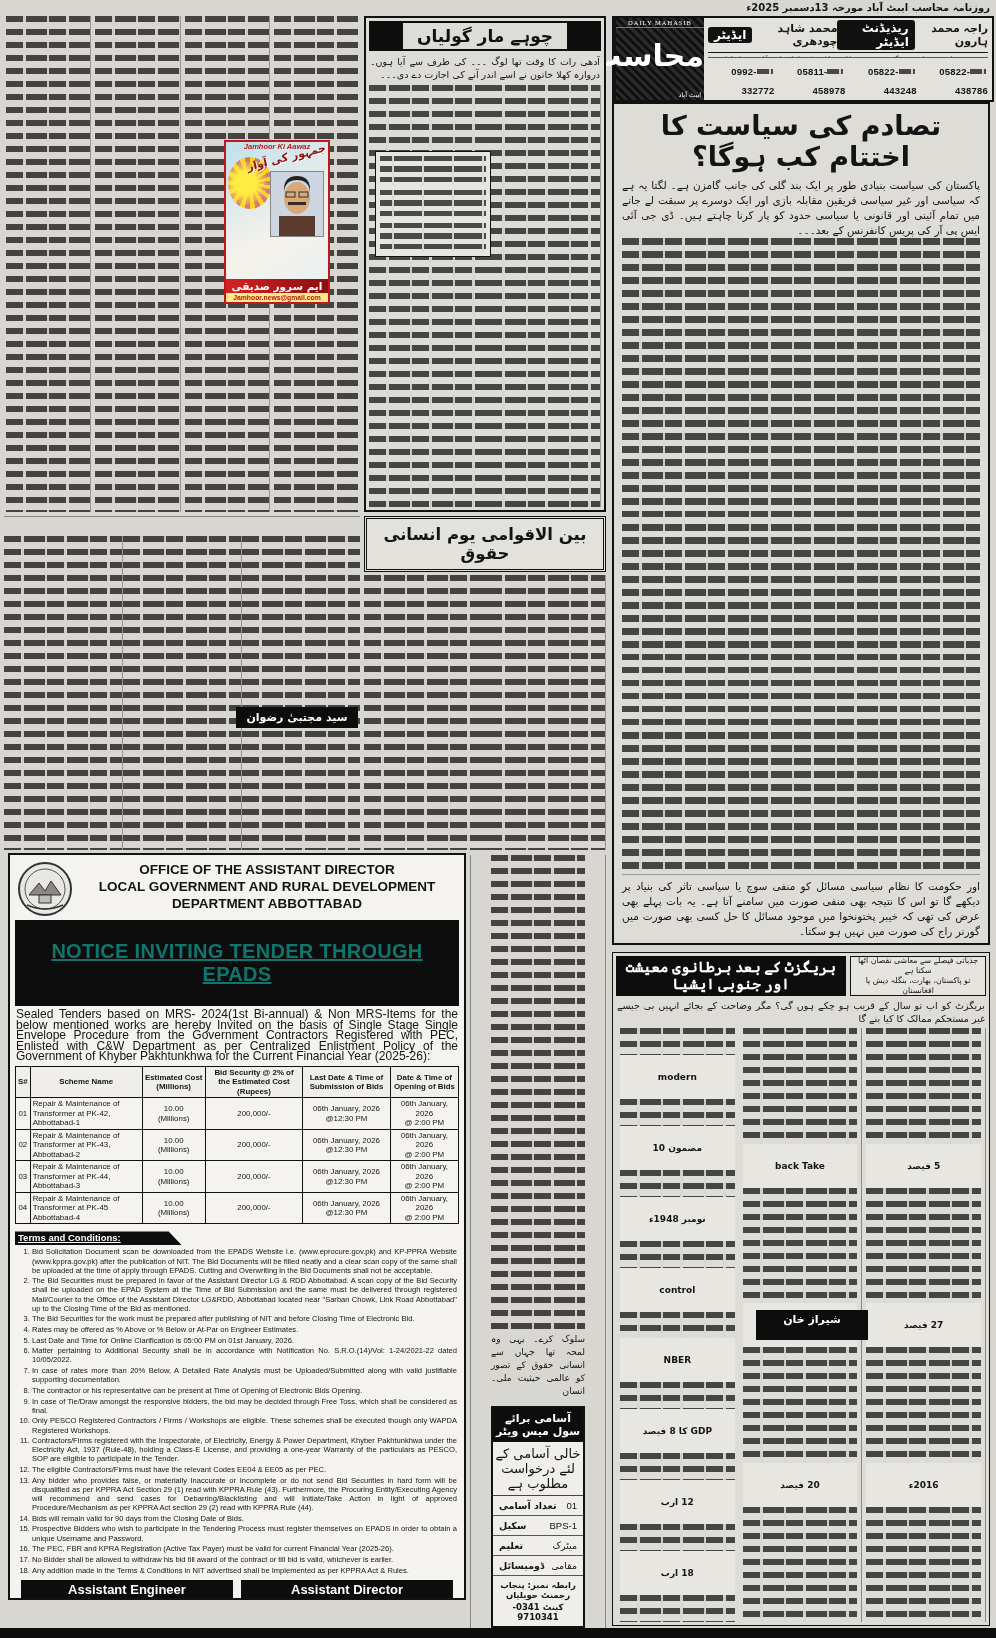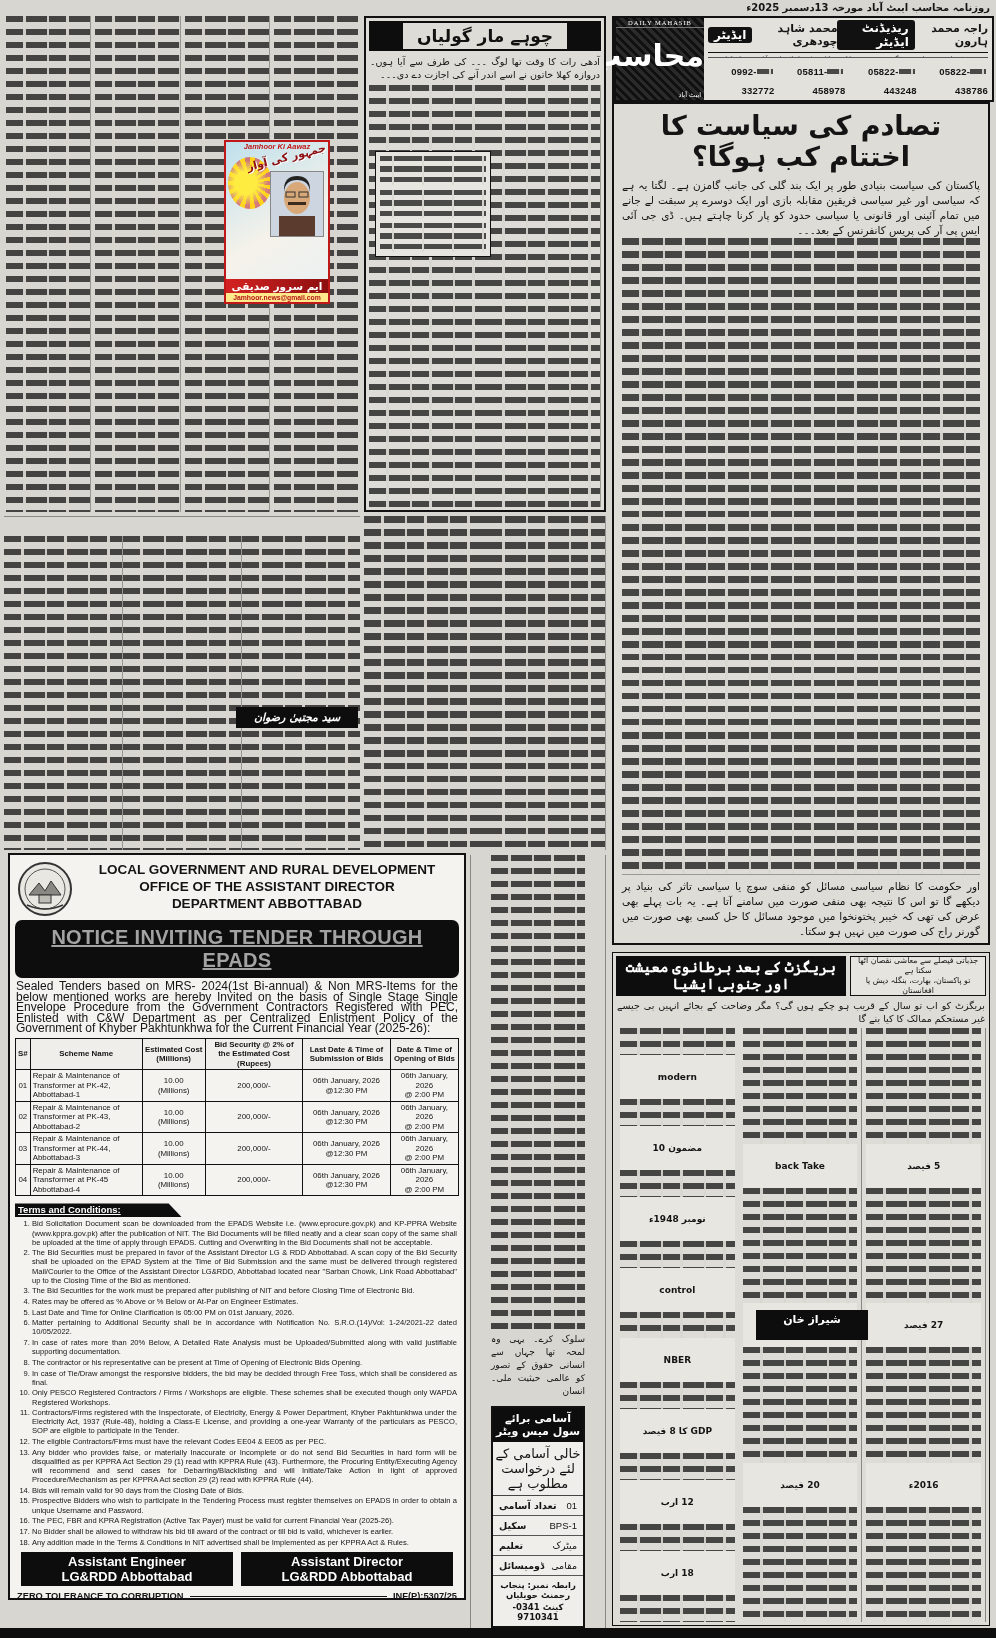--- a/index.html
+++ b/index.html
@@ -84,21 +84,21 @@
               background:#e7e5df;padding:4px;display:flex;flex-direction:column;gap:5px;}
 
   
   .rights{top:516px;left:364px;width:242px;height:334px;box-sizing:border-box;display:flex;flex-direction:column;}
   .rights-head{border:3px double #111;background:#e3e1db;font-size:16.5px;font-weight:bold;text-align:center;
                padding:6px 2px;margin-bottom:3px;}
   .rights-body{flex:1;display:flex;flex-direction:row-reverse;}
 
   
   .left-mid{top:516px;left:4px;width:356px;height:334px;border-top:1px solid #8a8883;padding-top:19px;
-            display:flex;flex-direction:row-reverse;box-sizing:border-box;position:absolute;font-style:italic;}
+            display:flex;flex-direction:row-reverse;box-sizing:border-box;position:absolute;}
   .rizwan-box{position:absolute;left:232px;top:190px;width:122px;height:21px;background:#0d0d0d;color:#fff;
               font-size:11px;font-weight:bold;text-align:center;line-height:21px;}
 
   
   .mid-col{top:855px;left:470px;width:136px;height:773px;border-left:1px solid #8a8883;border-right:1px solid #8a8883;
            padding:0 20px;box-sizing:border-box;display:flex;flex-direction:column;}
   .mid-col .snippet{font-size:9px;line-height:13px;text-align:justify;margin:4px 0;}
 
   
   .classified{border:2px solid #111;background:#efeeea;margin-top:4px;display:flex;flex-direction:column;}
@@ -126,22 +126,22 @@
   .jm-name{background:linear-gradient(90deg,#d42222,#8d0f0f);color:#fff;font-size:10.5px;font-weight:bold;
            text-align:center;padding:1px 0;}
   .jm-mail{background:#ffe98a;color:#b31414;font-size:6.8px;font-weight:bold;text-align:center;padding:1px 0;}
 
   
   .tender{top:853px;left:8px;width:458px;height:747px;background:#f4f3ef;border:2px solid #111;
           box-sizing:border-box;padding:3px 5px;overflow:hidden;display:flex;flex-direction:column;}
   .tn-head{position:relative;min-height:62px;}
   .tn-logo{position:absolute;left:2px;top:3px;}
   .tn-office{text-align:center;font-weight:bold;font-size:13.5px;line-height:17px;padding:3px 0 2px 60px;}
-  .tn-banner{background:#0d0d0d;color:#a3a3a3;font-size:20px;font-weight:bold;text-align:center;
-             text-decoration:underline;padding:6px 0;letter-spacing:.3px;border-radius:7px;}
+  .tn-banner{background:#0d0d0d;color:#0f766e;font-size:20px;font-weight:bold;text-align:center;
+             text-decoration:underline;padding:20px 0;letter-spacing:.3px;}
   .tn-intro{font-size:12px;line-height:10.6px;text-align:justify;margin:3px 1px;}
   table.tn{border-collapse:collapse;width:100%;margin:1px 0 3px;}
   table.tn th,table.tn td{border:1px solid #111;font-size:7.9px;line-height:9.5px;text-align:center;padding:1px 2px;}
   table.tn th{font-weight:bold;background:#efeeea;}
   table.tn td.scheme{text-align:left;}
   table.tn td{white-space:pre-line;}
   .tn-terms-banner{background:#0d0d0d;color:#fff;display:inline-block;width:158px;font-size:9.5px;font-weight:bold;
                    text-decoration:underline;padding:1px 6px 2px 3px;clip-path:polygon(0 0,92% 0,100% 100%,0 100%);margin:1px 0 2px;}
   ol.tn-list{margin:0 2px 2px;padding-left:15px;}
   ol.tn-list li{font-size:7.55px;line-height:9.1px;text-align:justify;margin-bottom:1.6px;}
@@ -289,20 +289,21 @@
       <div class="col tf"></div>
       <div class="mice-inset">
         <div class="tf-sm grow"></div>
         <div class="tf-sm grow"></div>
         <div class="tf-sm grow"></div>
       </div>
     </div>
   </div>
 
   <div class="abs rights urdu">
+    <div class="rights-head">بین الاقوامی یوم انسانی حقوق</div>
     <div class="rights-body">
       <div class="col tf"></div>
       <div class="col tf"></div>
     </div>
   </div>
 
   <div class="left-mid">
     <div class="col tf"></div>
     <div class="col tf"></div>
     <div class="col tf"></div>
@@ -345,22 +346,22 @@
       <div class="tn-logo">
         <svg width="56" height="56" viewBox="0 0 56 56">
           <circle cx="28" cy="28" r="26" fill="#e9e7e2" stroke="#333" stroke-width="2"></circle>
           <circle cx="28" cy="28" r="20" fill="none" stroke="#555" stroke-width="1"></circle>
           <path d="M12 34 L22 22 L28 30 L34 20 L44 34 Z" fill="#8a8883" stroke="#333" stroke-width="1"></path>
           <rect x="22" y="34" width="12" height="8" fill="#bdbbb5" stroke="#333" stroke-width="1"></rect>
           <path d="M10 44 Q28 52 46 44" fill="none" stroke="#333" stroke-width="1.5"></path>
         </svg>
       </div>
       <div class="tn-office" id="officeLines">
+          <div>OFFICE OF THE ASSISTANT DIRECTOR</div>
           <div>LOCAL GOVERNMENT AND RURAL DEVELOPMENT</div>
-          <div>OFFICE OF THE ASSISTANT DIRECTOR</div>
           <div>DEPARTMENT ABBOTTABAD</div>
         </div>
     </div>
     <div class="tn-banner">NOTICE INVITING TENDER THROUGH EPADS</div>
     <div class="tn-intro">Sealed Tenders based on MRS- 2024(1st Bi-annual) &amp; Non MRS-Items for the below mentioned works are hereby Invited on the basis of Single Stage Single Envelope Procedure from the Government Contractors Registered with PEC, Enlisted with C&amp;W Department as per Centralized Enlistment Policy of the Government of Khyber Pakhtunkhwa for the Current Financial Year (2025-26):</div>
     <table class="tn">
       <thead id="tnHead">
           <tr>
             <th>S#</th>
             <th>Scheme Name</th>

